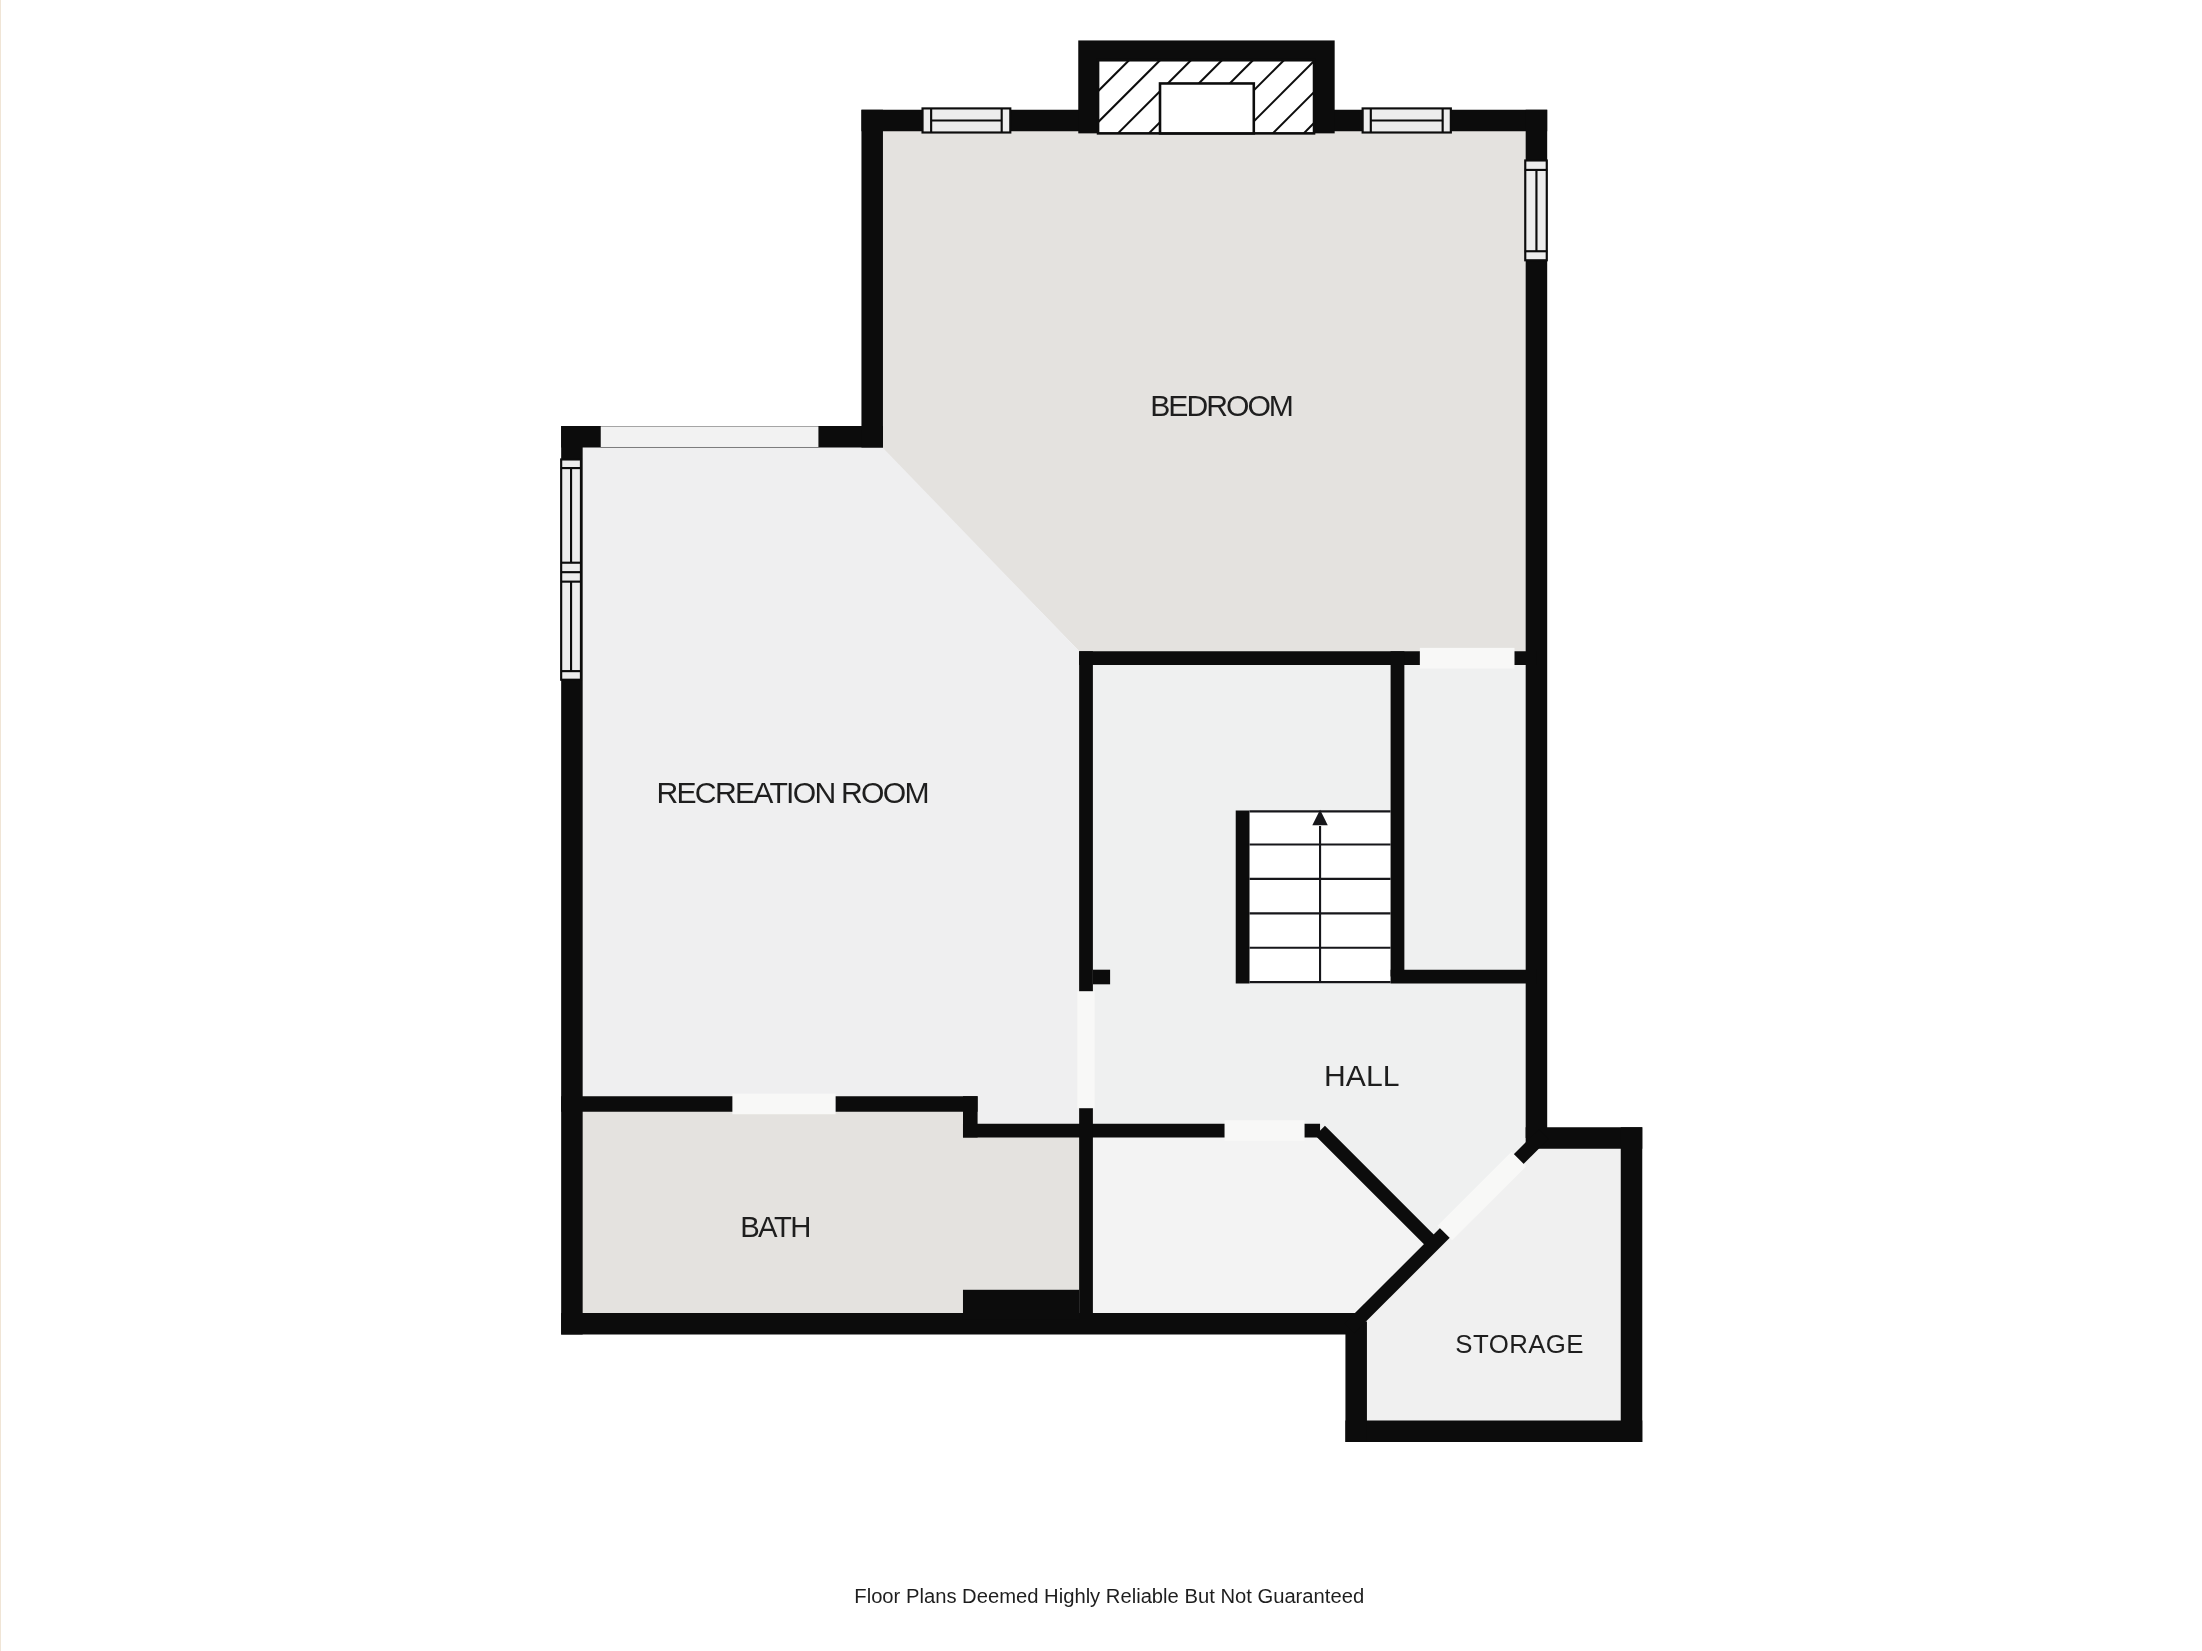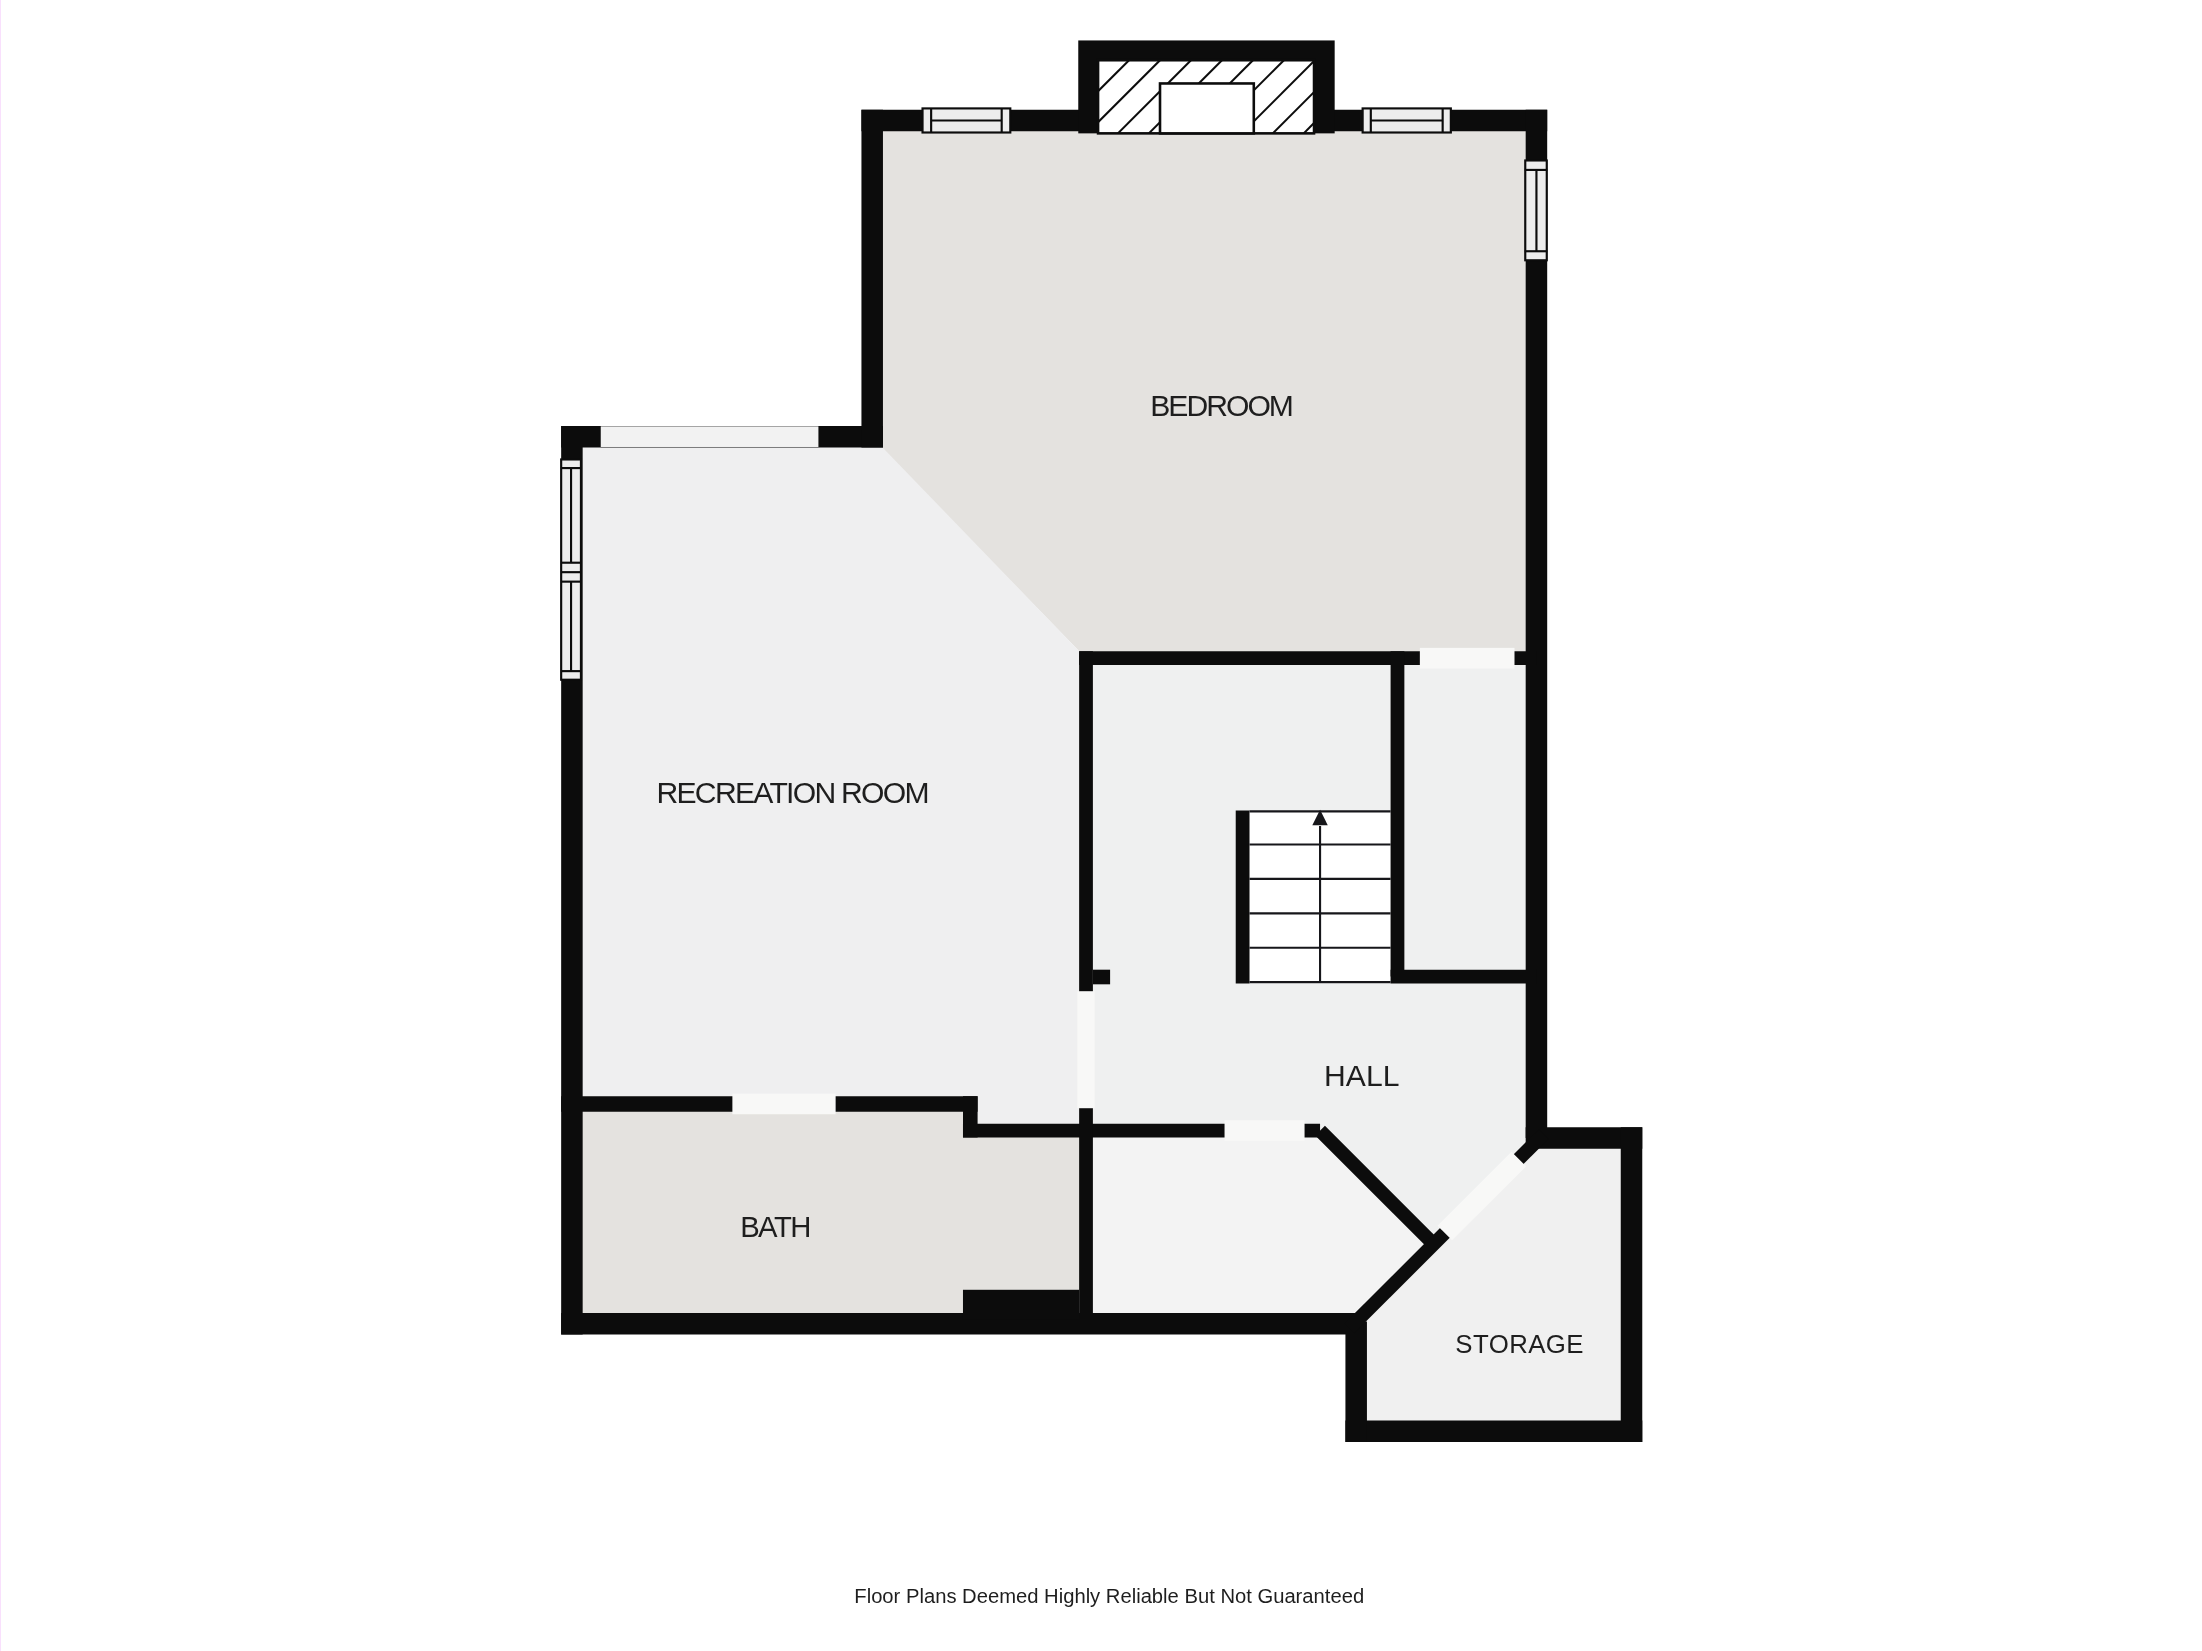--- a/index.html
+++ b/index.html
@@ -1,16 +1,16 @@
 <!DOCTYPE html>
 <html style="font-size:13.8px"><head>
 <meta charset="utf-8">
 <style>
 html,body{margin:0;padding:0;background:#ffffff;}
-#page{width:1829px;height:1652px;position:relative;background:#d946ef;}
+#page{width:1829px;height:1652px;position:relative;background:#a16207;}
 text{font-family:"Liberation Sans", sans-serif;fill:#1e1e1e;}
 </style>
 </head>
 <body>
 <div id="page">
 <svg width="2203" height="1652" viewBox="0 0 2560 1920">
 
   <rect x="0" y="0" width="2560" height="1920" fill="#ffffff"></rect>
 
   <polygon points="1013.5,140 1785.5,140 1785.5,765 1262,765 1013.5,510" fill="#e4e2df"></polygon>

